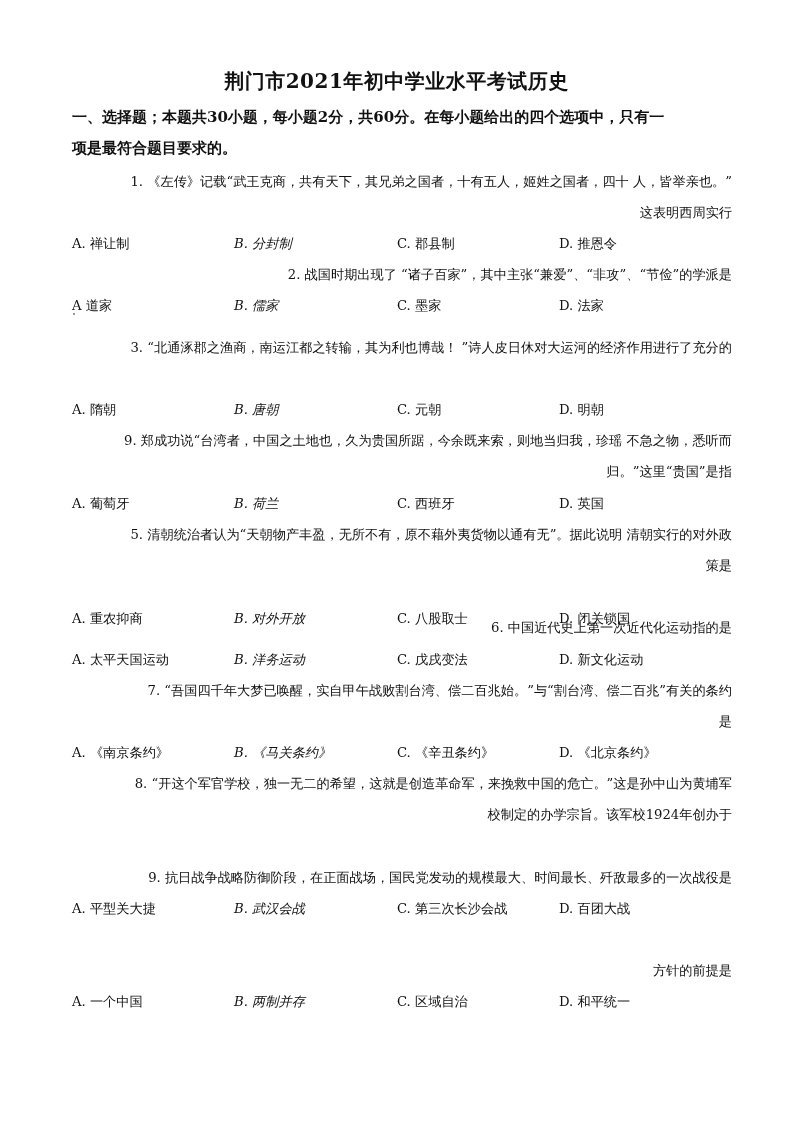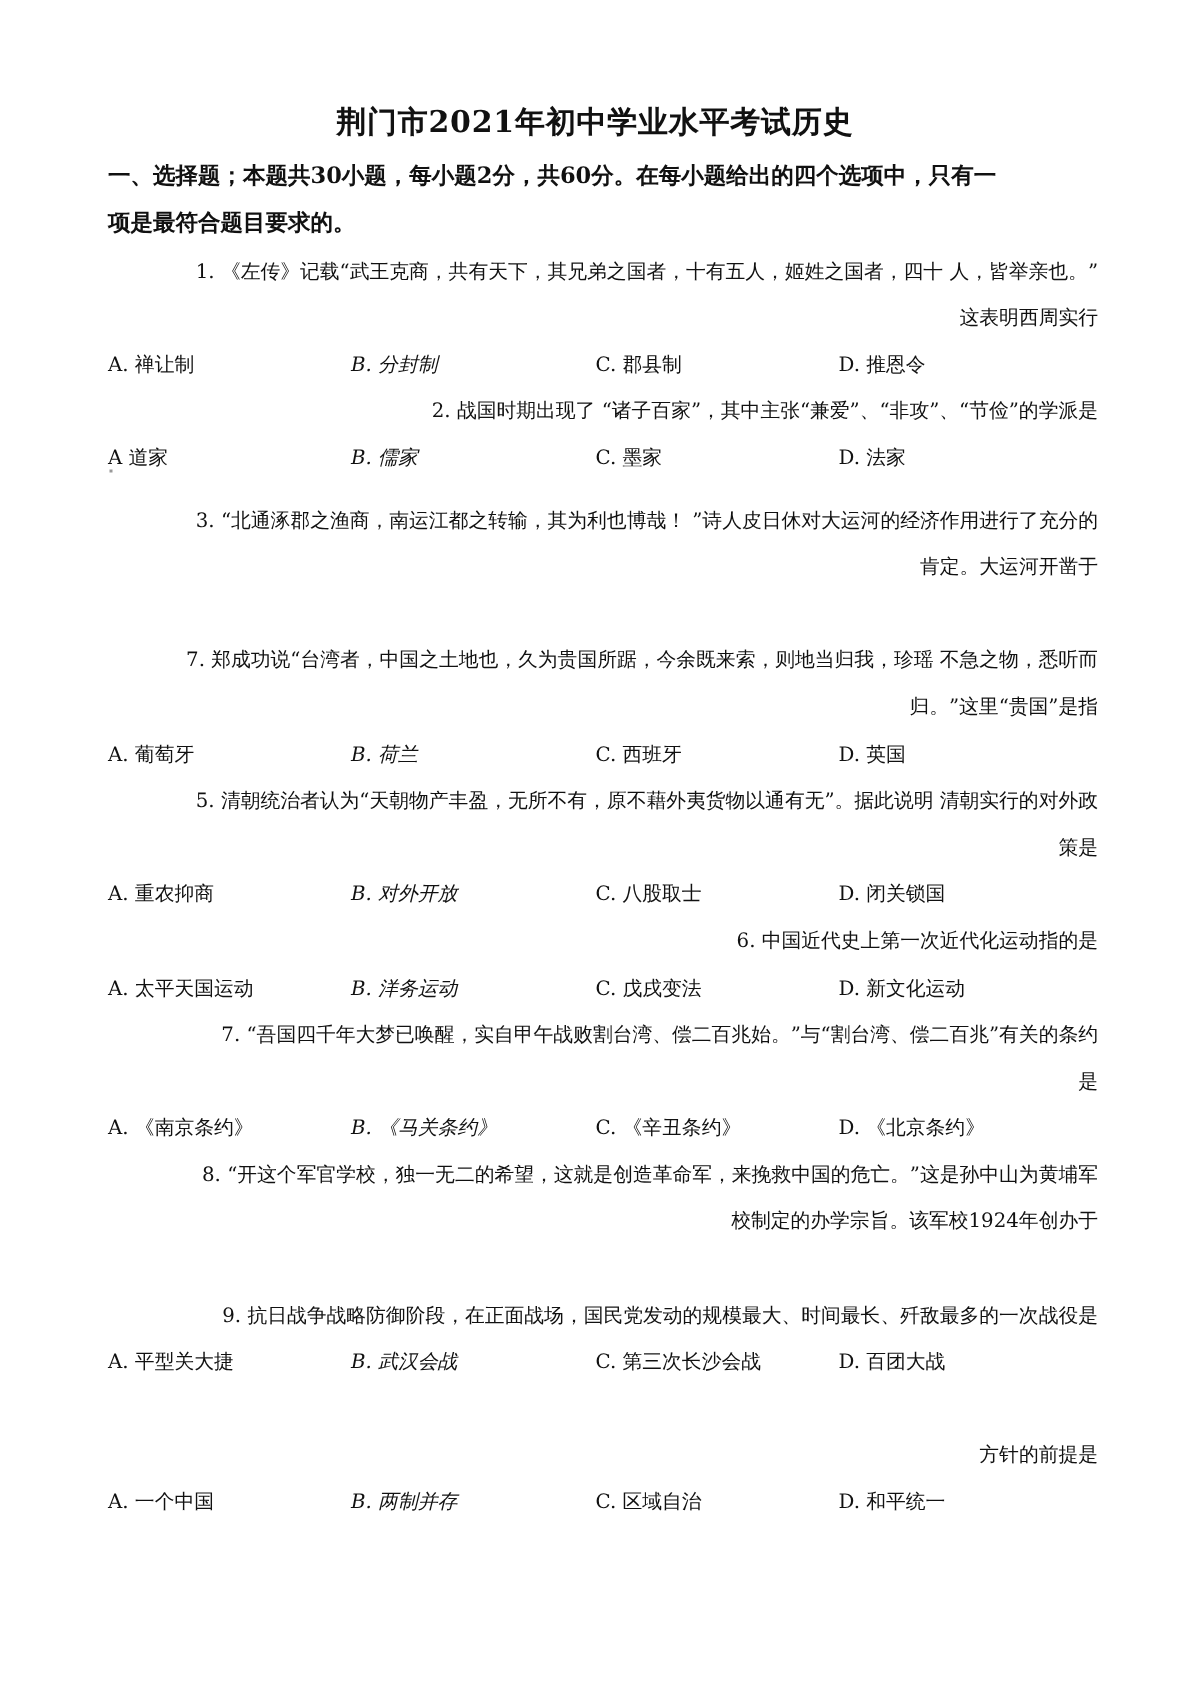--- a/index.html
+++ b/index.html
@@ -38,34 +38,39 @@
   <div class="line" style="top:265px">2. 战国时期出现了 “诸子百家”，其中主张“兼爱”、“非攻”、“节俭”的学派是</div>
   <div class="opts" style="top:296px">
     <span class="opt a">A  道家</span>
     <span class="opt b">B.  儒家</span>
     <span class="opt c">C.  墨家</span>
     <span class="opt d">D.  法家</span>
   </div>
   <div class="dot"></div>
 
   <div class="line" style="top:338px">3. “北通涿郡之渔商，南运江都之转输，其为利也博哉！ ”诗人皮日休对大运河的经济作用进行了充分的</div>
-  <div class="line" style="top:369px">肯定。大运河开凿于</div>
+  <div class="opts" style="top:400px">
+    <span class="opt a">A.  隋朝</span>
+    <span class="opt b">B.  唐朝</span>
+    <span class="opt c">C.  元朝</span>
+    <span class="opt d">D.  明朝</span>
+  </div>
 
-  <div class="line" style="top:431px">7. 郑成功说“台湾者，中国之土地也，久为贵国所踞，今余既来索，则地当归我，珍瑶  不急之物，悉听而</div>
+  <div class="line" style="top:431px">9. 郑成功说“台湾者，中国之土地也，久为贵国所踞，今余既来索，则地当归我，珍瑶  不急之物，悉听而</div>
   <div class="line" style="top:462px">归。”这里“贵国”是指</div>
   <div class="opts" style="top:494px">
     <span class="opt a">A.  葡萄牙</span>
     <span class="opt b">B.  荷兰</span>
     <span class="opt c">C.  西班牙</span>
     <span class="opt d">D.  英国</span>
   </div>
 
   <div class="line" style="top:525px">5. 清朝统治者认为“天朝物产丰盈，无所不有，原不藉外夷货物以通有无”。据此说明  清朝实行的对外政</div>
   <div class="line" style="top:556px">策是</div>
-  <div class="opts" style="top:587px">
+  <div class="opts" style="top:609px">
     <span class="opt a">A.  重农抑商</span>
     <span class="opt b">B.  对外开放</span>
     <span class="opt c">C.  八股取士</span>
     <span class="opt d">D.  闭关锁国</span>
   </div>
 
   <div class="line" style="top:618px">6. 中国近代史上第一次近代化运动指的是</div>
   <div class="opts" style="top:650px">
     <span class="opt a">A.  太平天国运动</span>
     <span class="opt b">B.  洋务运动</span>

